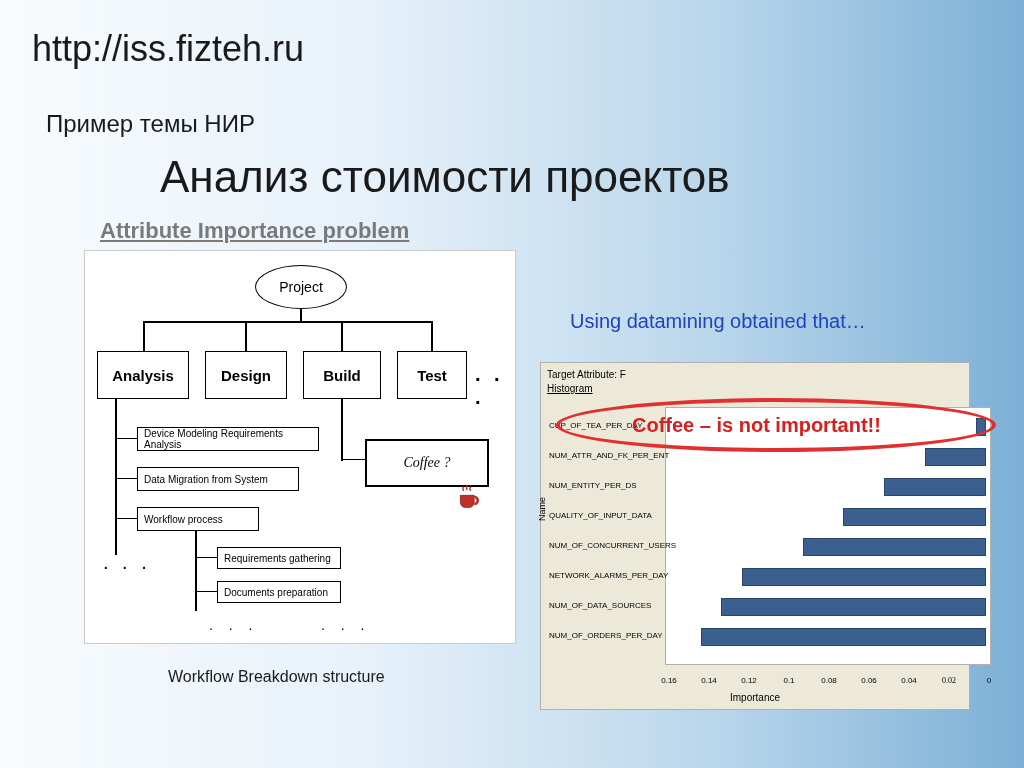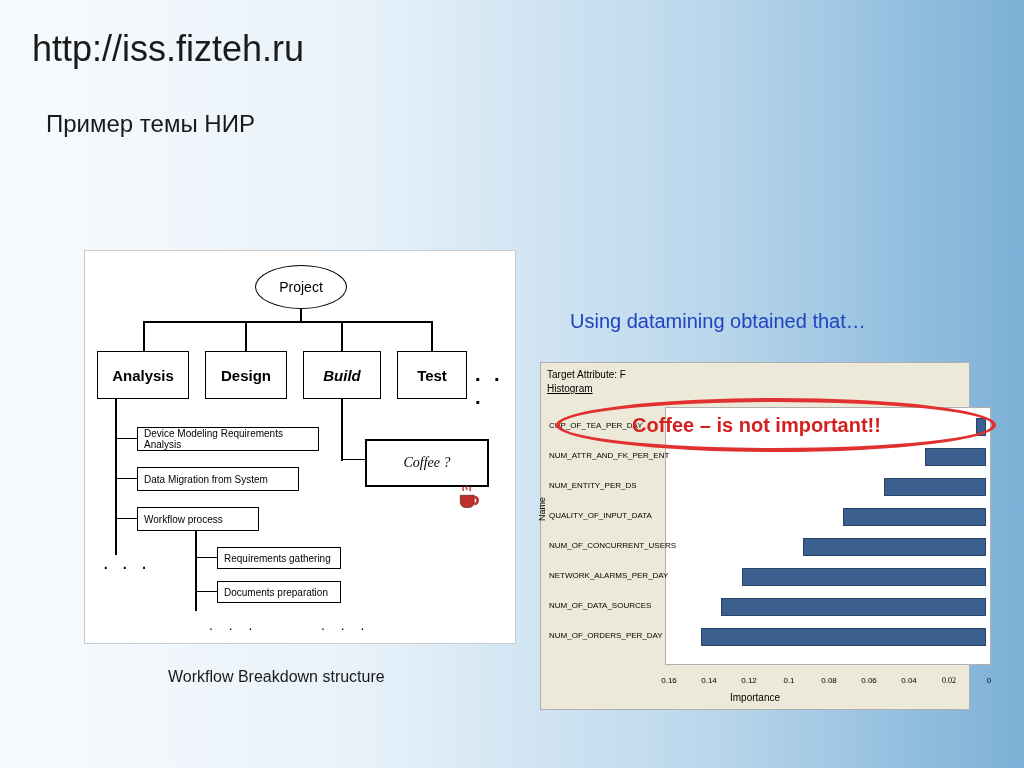--- a/index.html
+++ b/index.html
@@ -29,21 +29,21 @@
     display: flex; align-items: center; justify-content: center;
     font-size: 14px;
   }
   .box {
     position: absolute; border: 1.5px solid #000; background: #fff;
     display: flex; align-items: center; justify-content: center;
     font-size: 15px; font-weight: bold; height: 48px;
   }
   .box.analysis { left: 12px;  top: 100px; width: 92px; }
   .box.design   { left: 120px; top: 100px; width: 82px; }
-  .box.build    { left: 218px; top: 100px; width: 78px; font-style: italic; }
+  .box.build    { left: 218px; top: 100px; width: 78px; }
   .box.test     { left: 312px; top: 100px; width: 70px; text-align: center; }
   .box-dots { position: absolute; left: 390px; top: 112px; font-size: 20px; font-weight: bold; letter-spacing: 4px; }
 
   .subbox {
     position: absolute; border: 1px solid #000; background: #fff;
     font-size: 10px; display: flex; align-items: center; padding: 0 6px;
     height: 24px;
   }
   .sb1 { left: 52px;  top: 176px; width: 182px; }
   .sb2 { left: 52px;  top: 216px; width: 162px; }
@@ -102,20 +102,22 @@
     z-index: 9;
   }
 </style>
 </head>
 <body>
 
 <div class="slide">
 
   <div class="url">http://iss.fizteh.ru</div>
   <div class="subtitle">Пример темы НИР</div>
+  <div class="title">Анализ стоимости проектов</div>
+  <div class="attr-title">Attribute Importance problem</div>
   <div class="dm-text">Using datamining obtained that…</div>
 
   <div class="diagram">
     <div class="proj-oval">Project</div>
 
     <div class="line" style="left:215px; top:58px; width:2px; height:12px;"></div>
     <div class="line" style="left:58px; top:70px; width:290px; height:2px;"></div>
     <div class="line" style="left:58px; top:70px; width:2px; height:30px;"></div>
     <div class="line" style="left:160px; top:70px; width:2px; height:30px;"></div>
     <div class="line" style="left:256px; top:70px; width:2px; height:30px;"></div>

